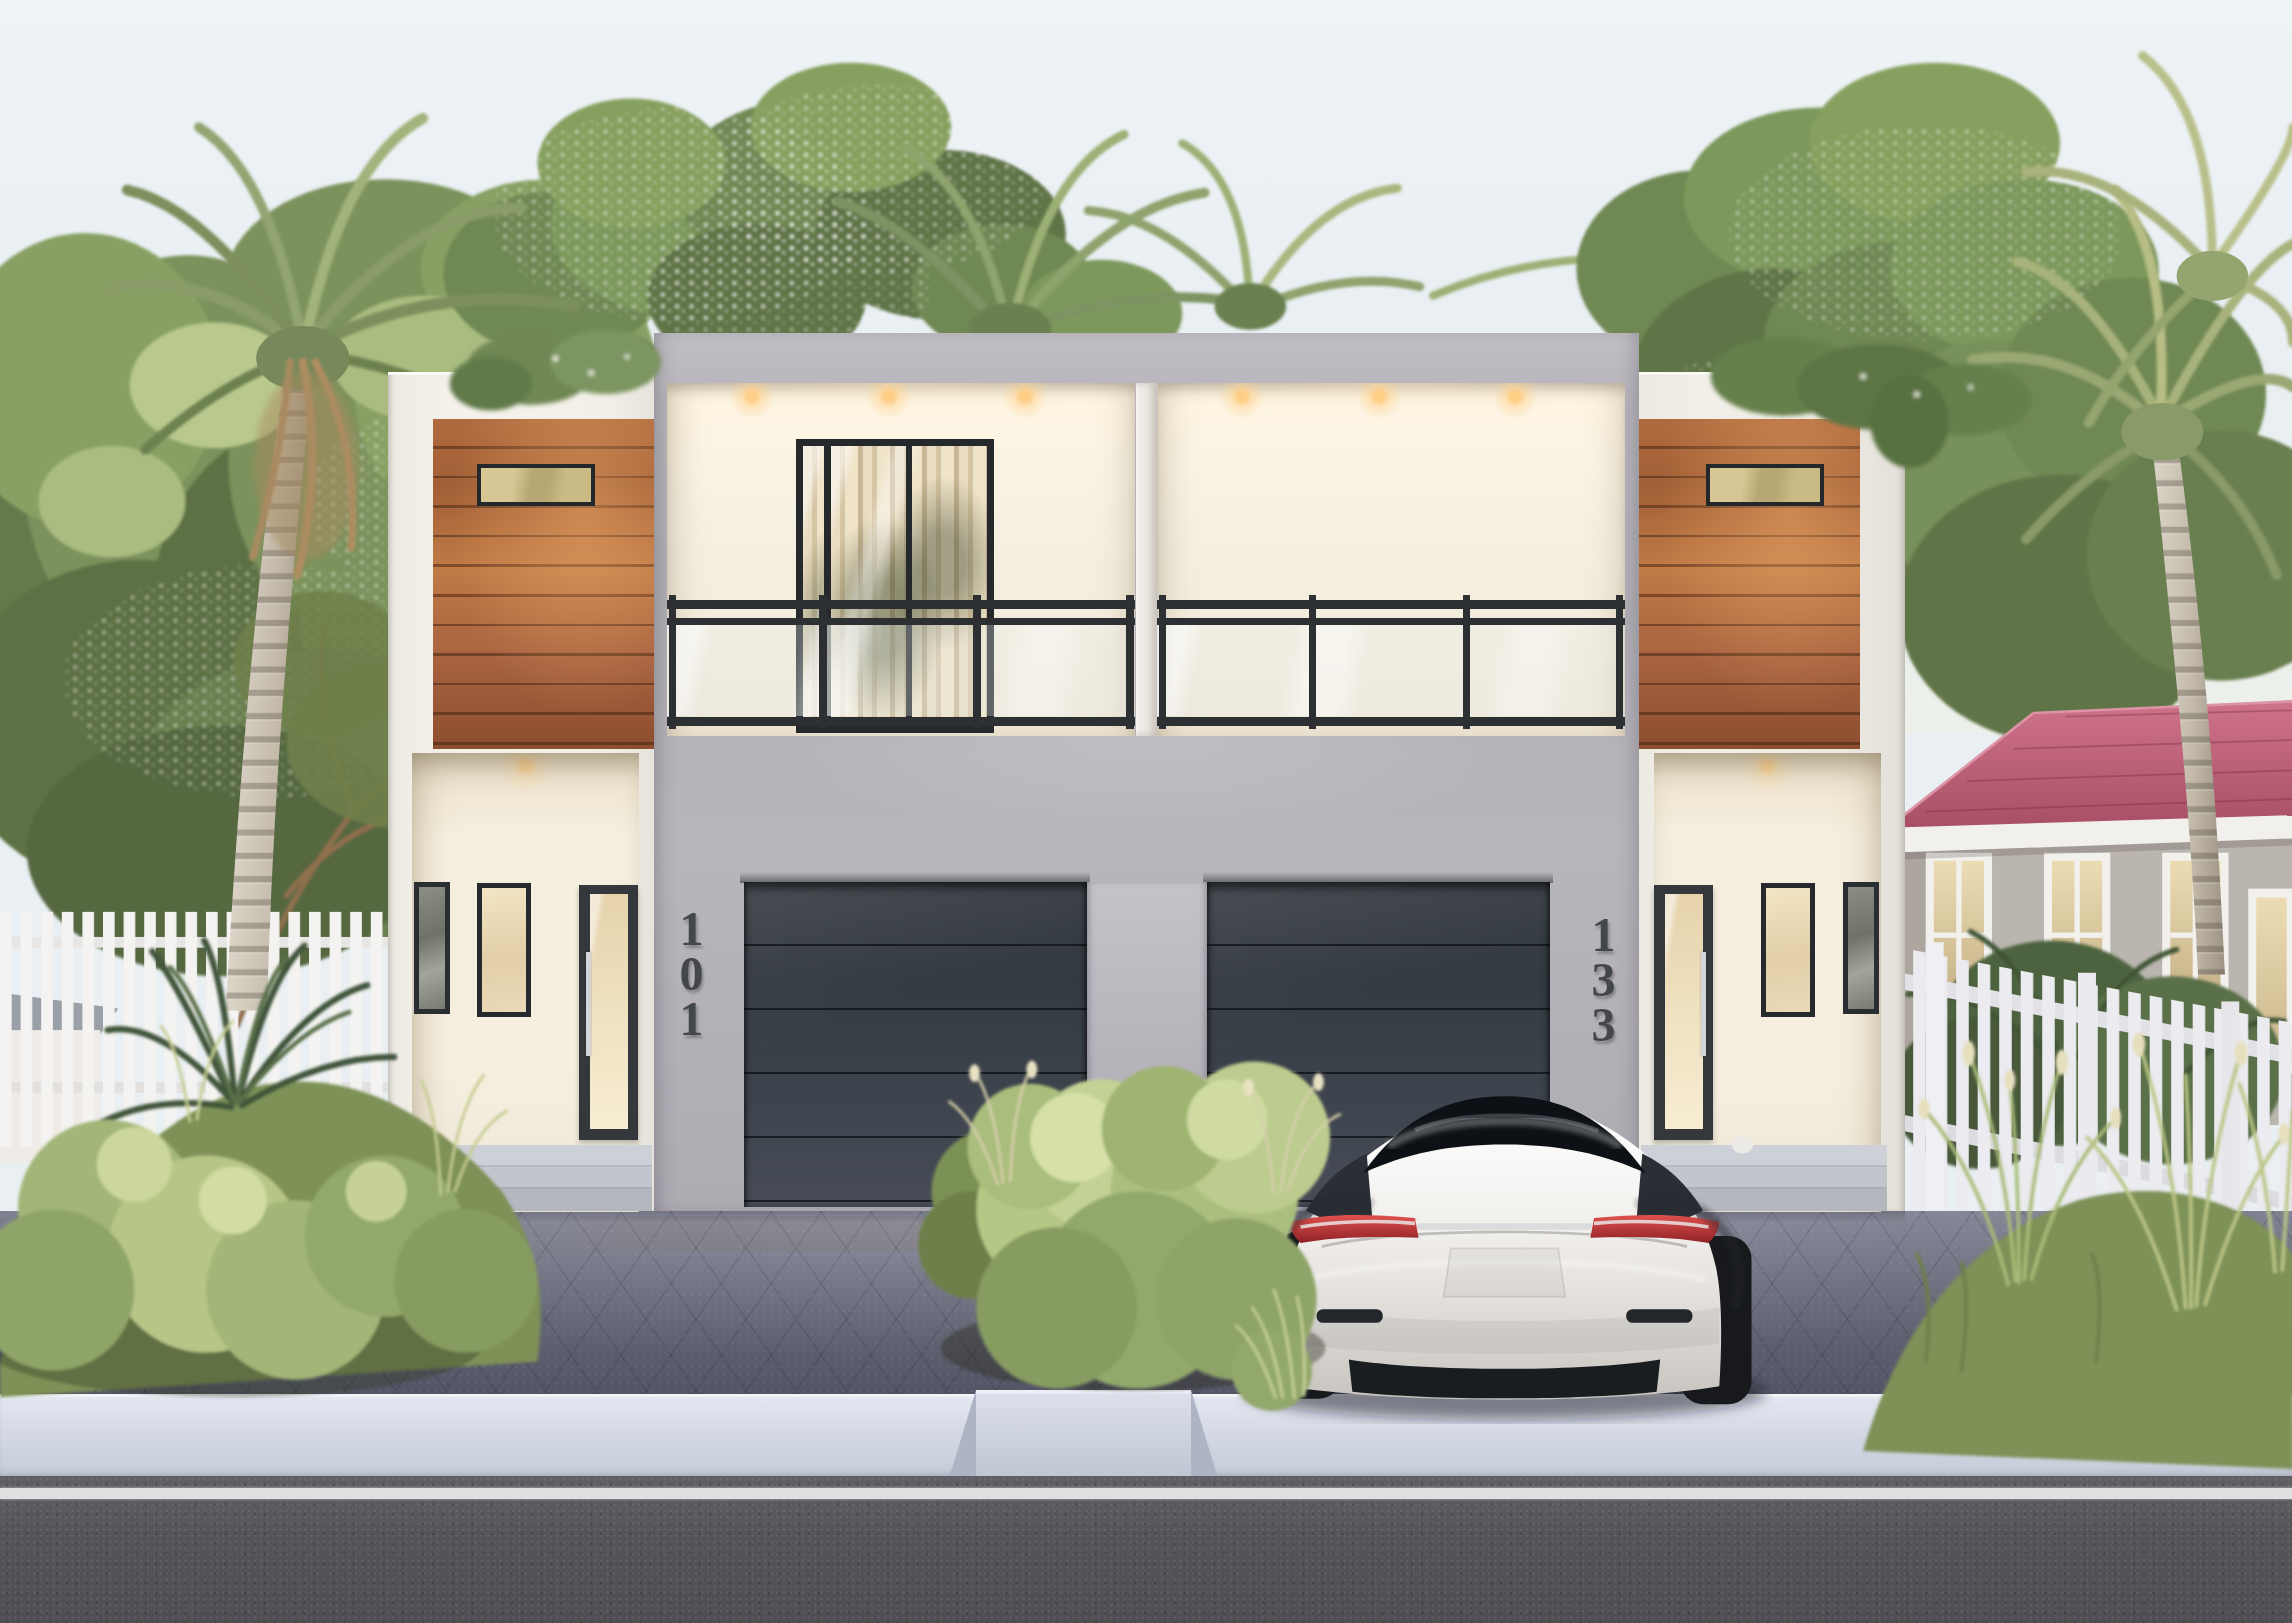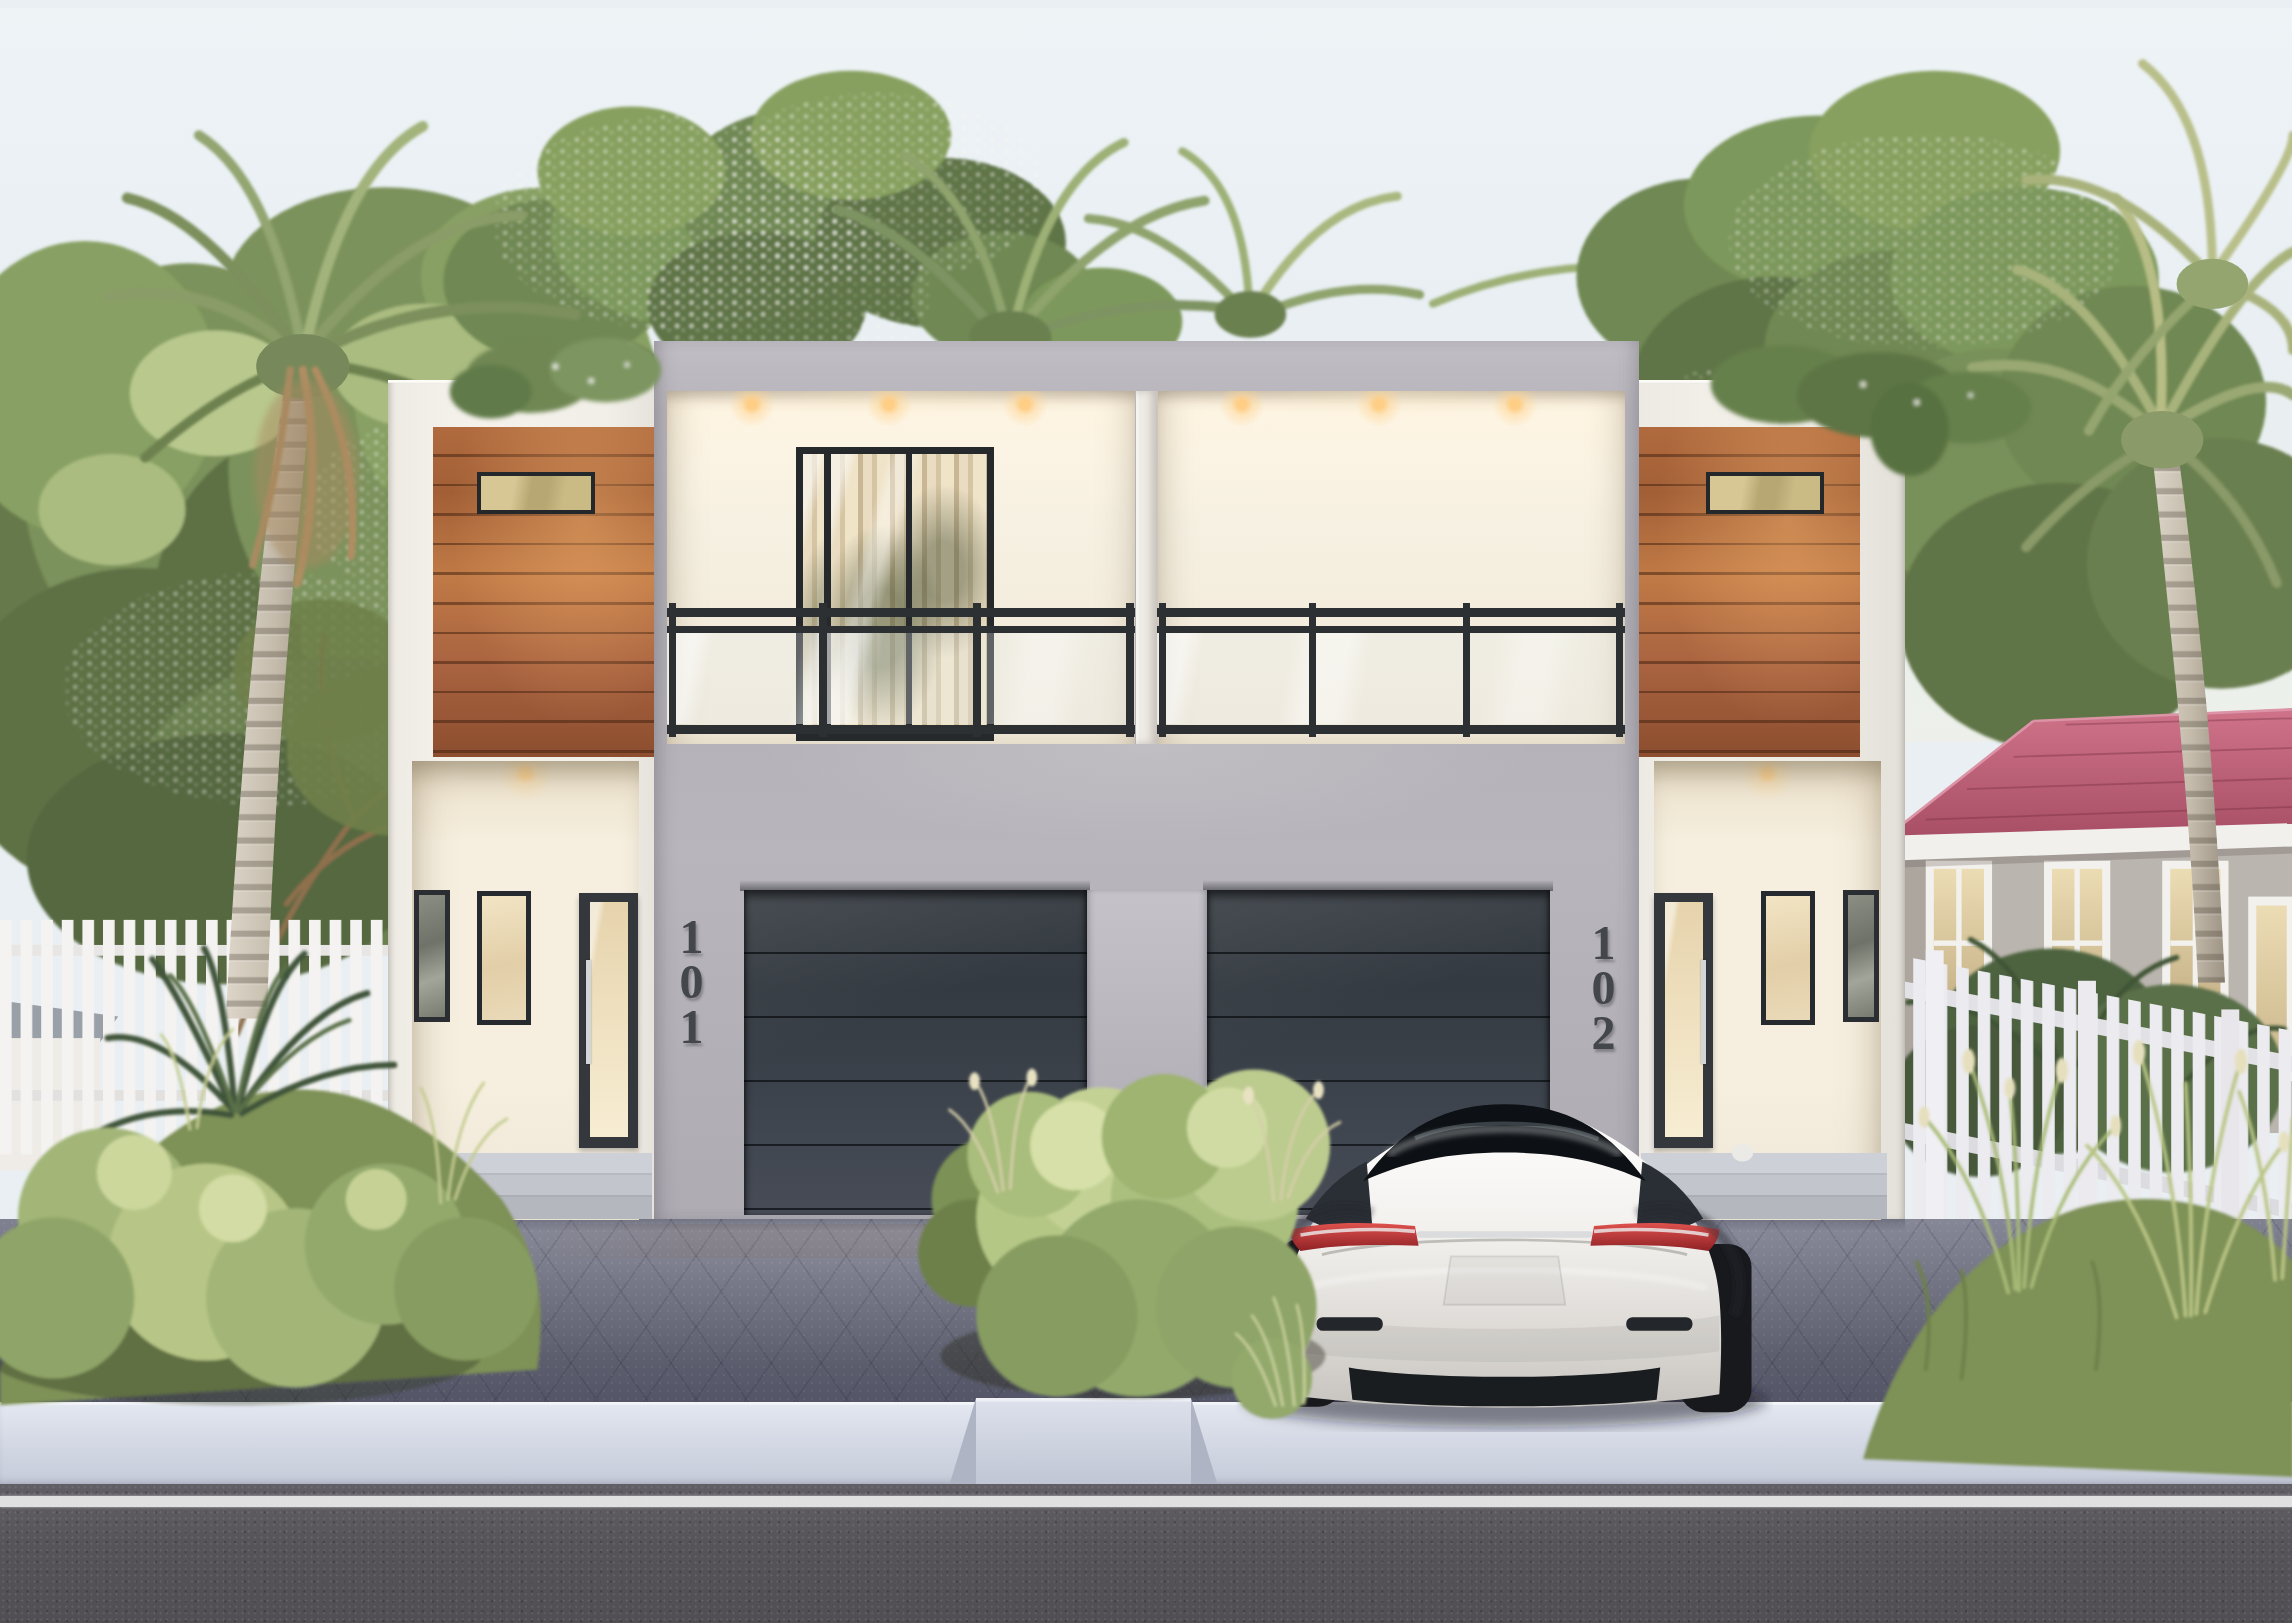--- a/index.html
+++ b/index.html
@@ -1,18 +1,18 @@
 <!DOCTYPE html>
 <html style="font-size:14.3px"><head>
 <meta charset="utf-8">
 <style>
   html,body{margin:0;padding:0;background:#e9eff2;}
   body{width:2293px;height:1624px;overflow:hidden;position:relative;font-family:"Liberation Sans",sans-serif;}
   .abs{position:absolute;}
-  #scene{position:absolute;left:0;top:8px;width:2293px;height:1348px;}
+  #scene{position:absolute;left:0;top:0;width:2293px;height:1348px;}
 
   
   #sky{left:0;top:0;width:2293px;height:734px;
     background:linear-gradient(180deg,#eef3f6 0%,#e9eff3 40%,#eaf0ef 75%,#edf0ea 100%);}
 
   
   #driveway{left:0;top:1211px;width:2293px;height:188px;
     background:
       radial-gradient(ellipse 60% 70% at 50% 10%, rgba(255,255,255,.06), rgba(25,25,40,.16) 100%),
       radial-gradient(rgba(255,255,255,.07) 0.9px, transparent 1.2px) 0 0/8px 8px,
@@ -454,21 +454,21 @@
         <div class="dglass"></div>
         <div class="handle"></div>
       </div>
       <div id="alcWinR" class="alcWin"></div>
     </div>
     <div id="frontWinR" class="frontWin"></div>
     <div id="stepsR" class="steps"></div>
   </div>
 
   <div id="num101" class="abs houseNum">101</div>
-  <div id="num102" class="abs houseNum">102</div>
+  <div id="num102" class="abs houseNum">133</div>
 
   <svg class="layer" width="2293" height="502" viewBox="0 0 2560 560">
     <defs>
         <filter id="ob2">
           <feGaussianBlur stdDeviation="2.5"></feGaussianBlur>
         </filter>
       </defs>
     <g filter="url(#ob2)">
       <ellipse cx="592" cy="412" rx="72" ry="40" fill="#6f8752"></ellipse>
         <ellipse cx="676" cy="404" rx="62" ry="36" fill="#7d9560"></ellipse>

